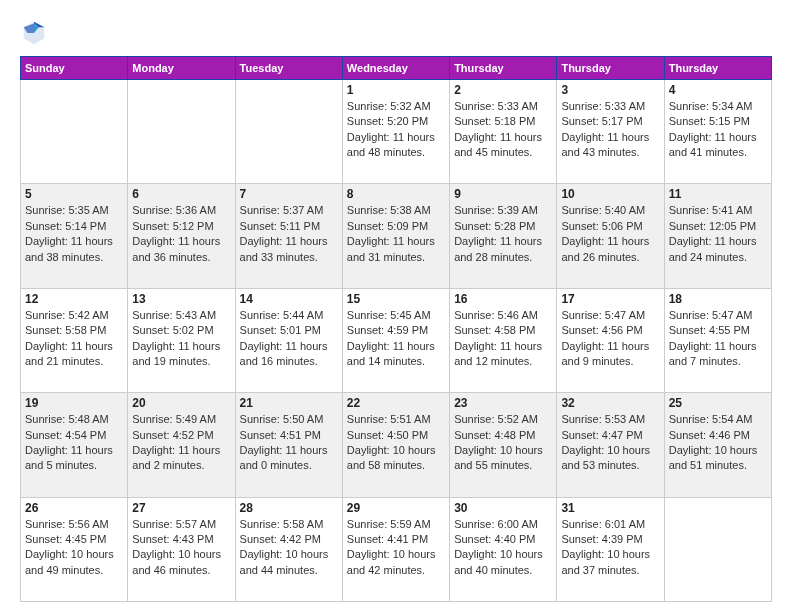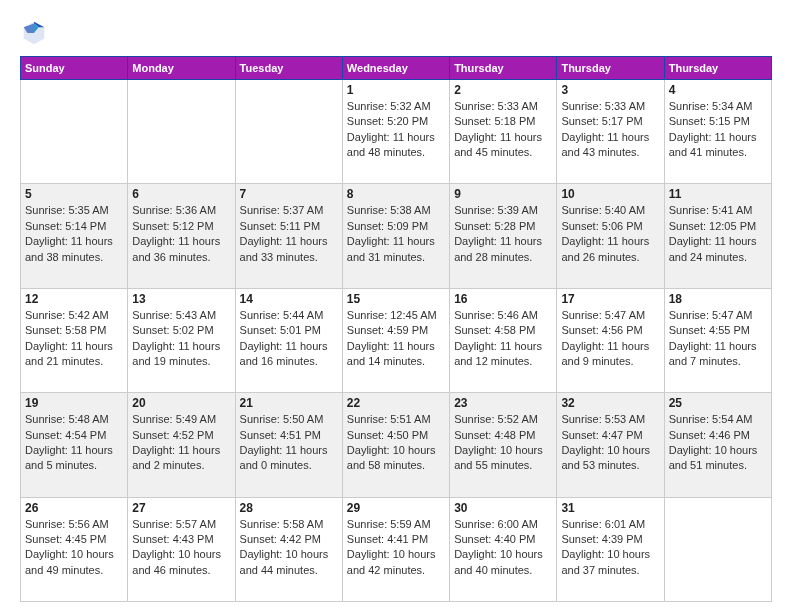--- a/index.html
+++ b/index.html
@@ -223,21 +223,21 @@
 Daylight: 11 hours and 19 minutes.</div>
           </td>
           <td>
             <span class="day-number">14</span>
             <div class="day-info">Sunrise: 5:44 AM
 Sunset: 5:01 PM
 Daylight: 11 hours and 16 minutes.</div>
           </td>
           <td>
             <span class="day-number">15</span>
-            <div class="day-info">Sunrise: 12:45 AM
+            <div class="day-info">Sunrise: 5:45 AM
 Sunset: 4:59 PM
 Daylight: 11 hours and 14 minutes.</div>
           </td>
           <td>
             <span class="day-number">16</span>
             <div class="day-info">Sunrise: 5:46 AM
 Sunset: 4:58 PM
 Daylight: 11 hours and 12 minutes.</div>
           </td>
           <td>

